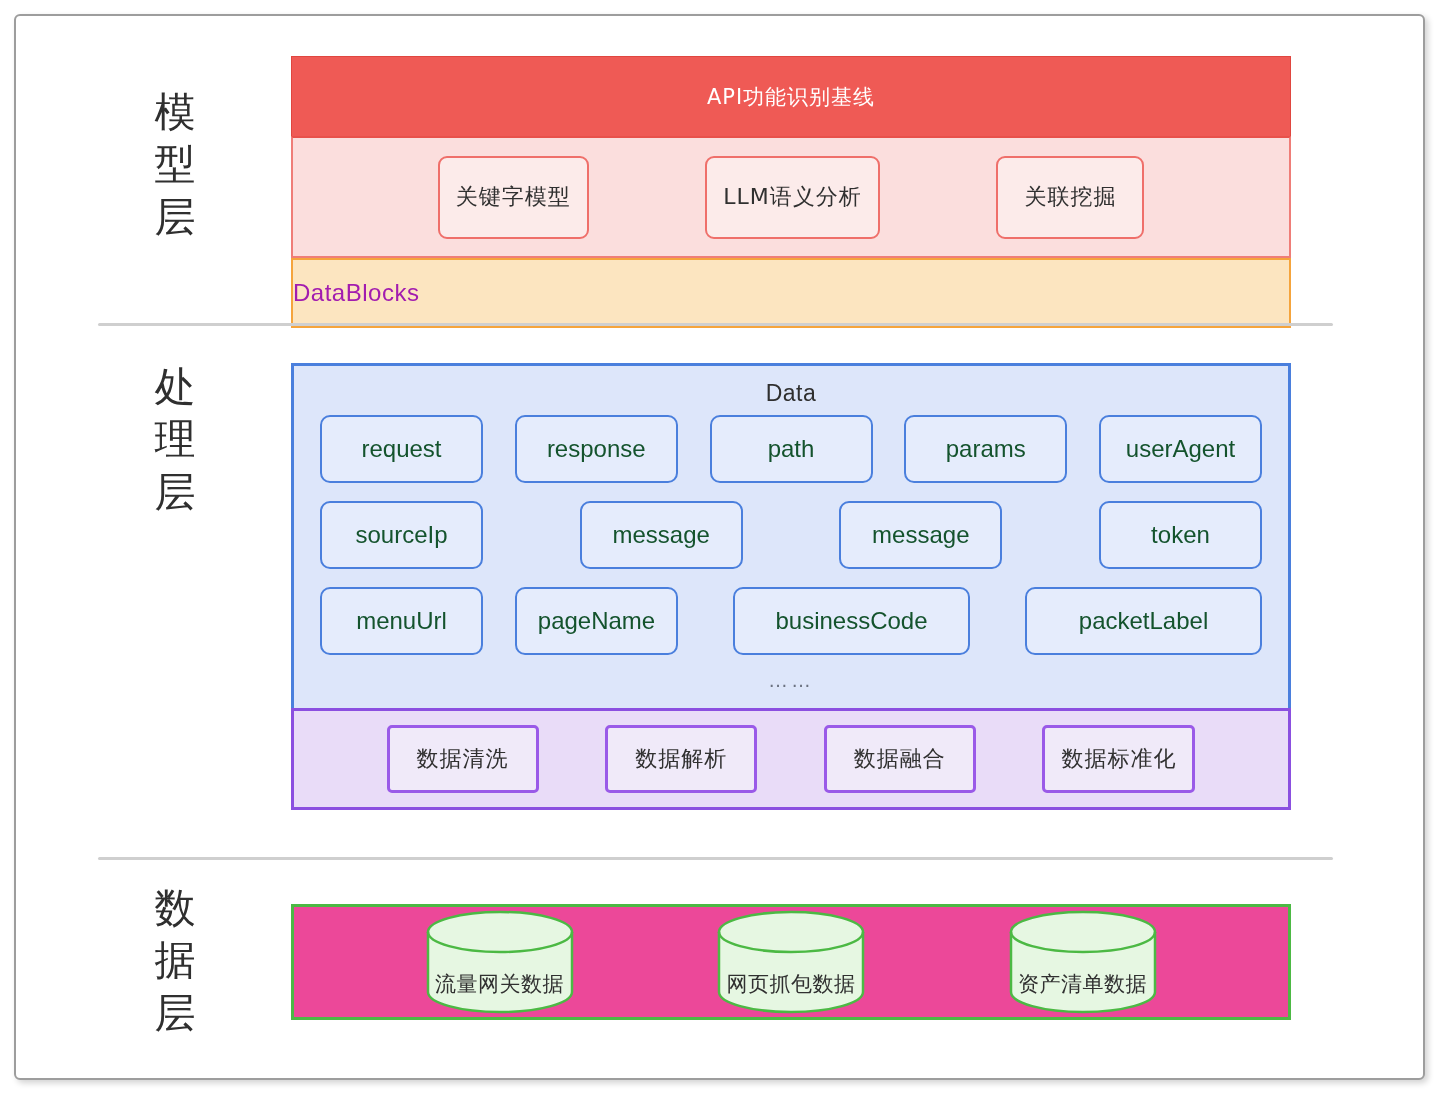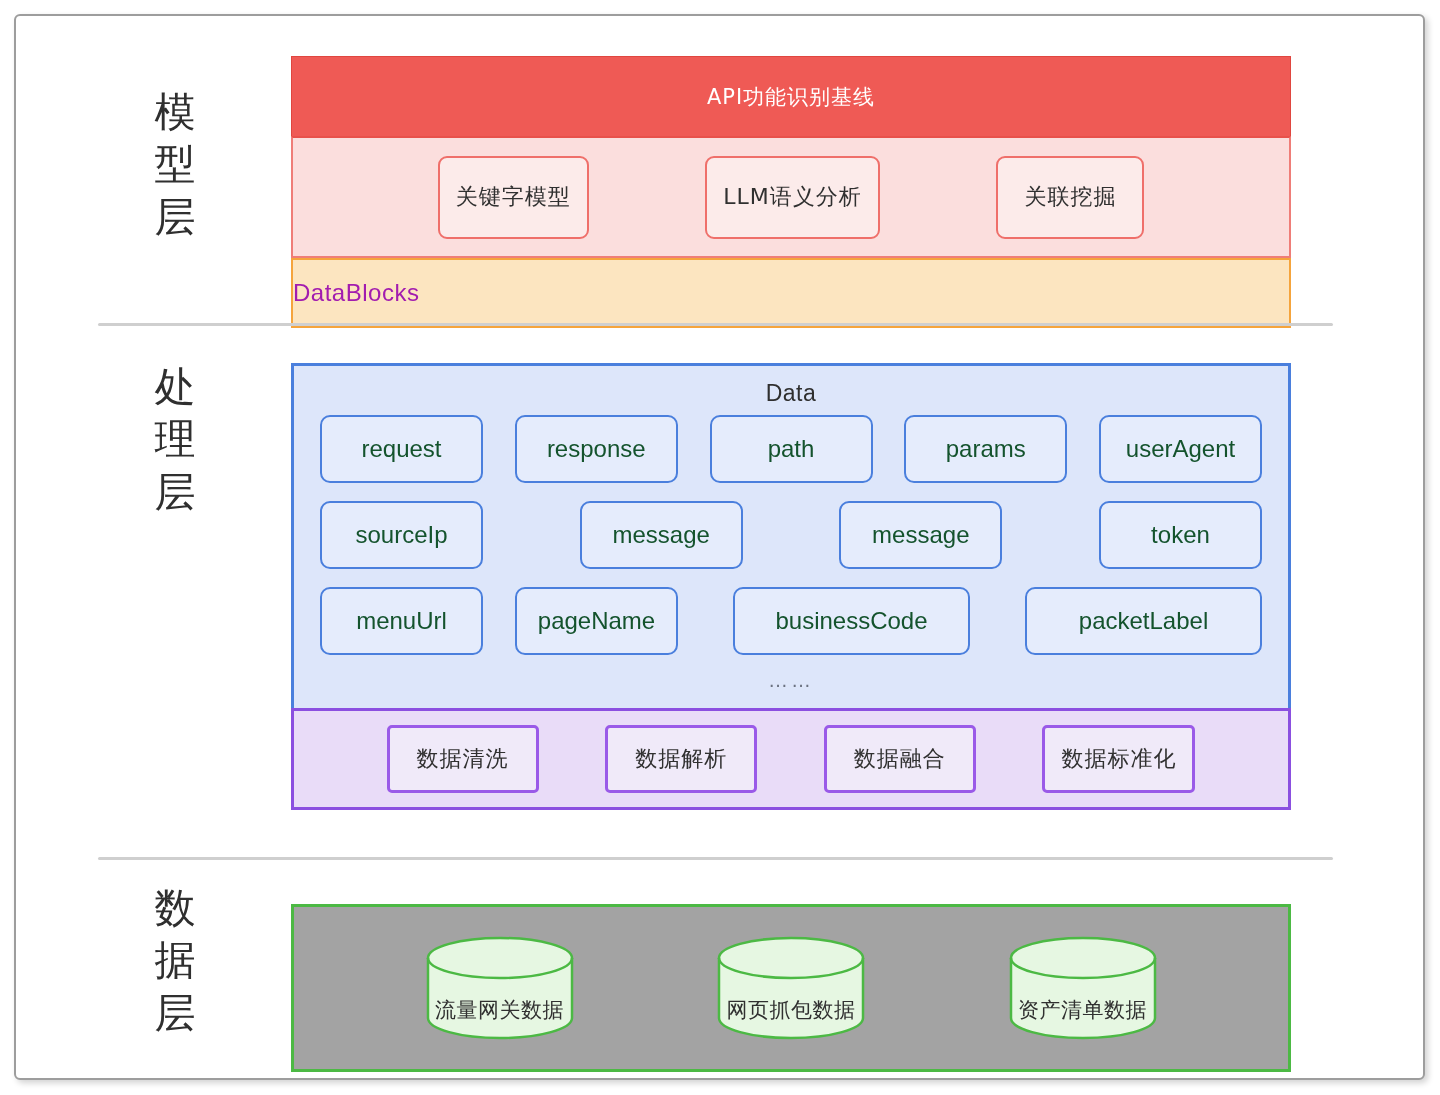--- a/index.html
+++ b/index.html
@@ -188,22 +188,22 @@
     box-sizing: border-box;
     font-family: "DejaVu Sans", "Liberation Sans", sans-serif;
   }
 
   
   .green-panel {
     position: absolute;
     left: 275px;
     top: 888px;
     width: 1000px;
-    height: 168px;
-    background: #a3a3a3;
+    height: 116px;
+    background: #ec4899;
     border: 3px solid #4cb944;
     box-sizing: border-box;
     display: flex;
     align-items: center;
     justify-content: space-evenly;
   }
   .cylinder {
     position: relative;
     width: 172px;
     height: 108px;

